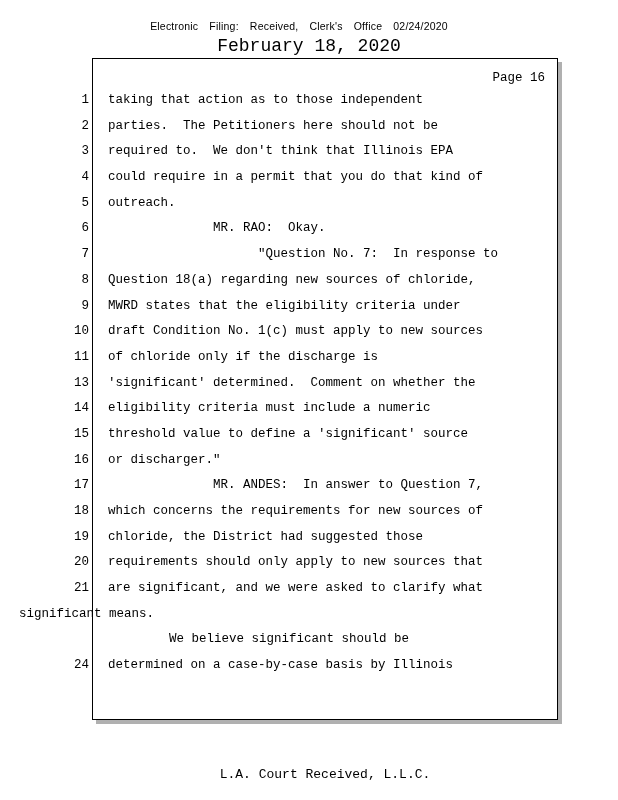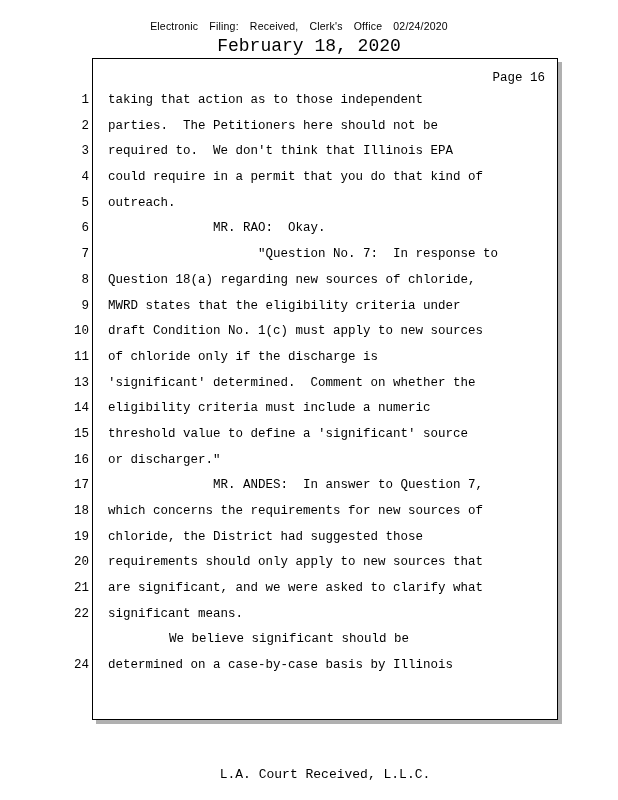--- a/index.html
+++ b/index.html
@@ -198,21 +198,20 @@
     <span class="num">20</span>
     <span class="txt">requirements should only apply to new sources that</span>
   </div>
 
   <div class="row">
     <span class="num">21</span>
     <span class="txt">are significant, and we were asked to clarify what</span>
   </div>
 
   <div class="row">
-    <span class="num">22</span>
     <span class="txt">significant means.</span>
   </div>
 
   <div class="row">
     <span class="txt">                    We believe significant should be</span>
   </div>
 
   <div class="row">
     <span class="num">24</span>
     <span class="txt">determined on a case-by-case basis by Illinois</span>

